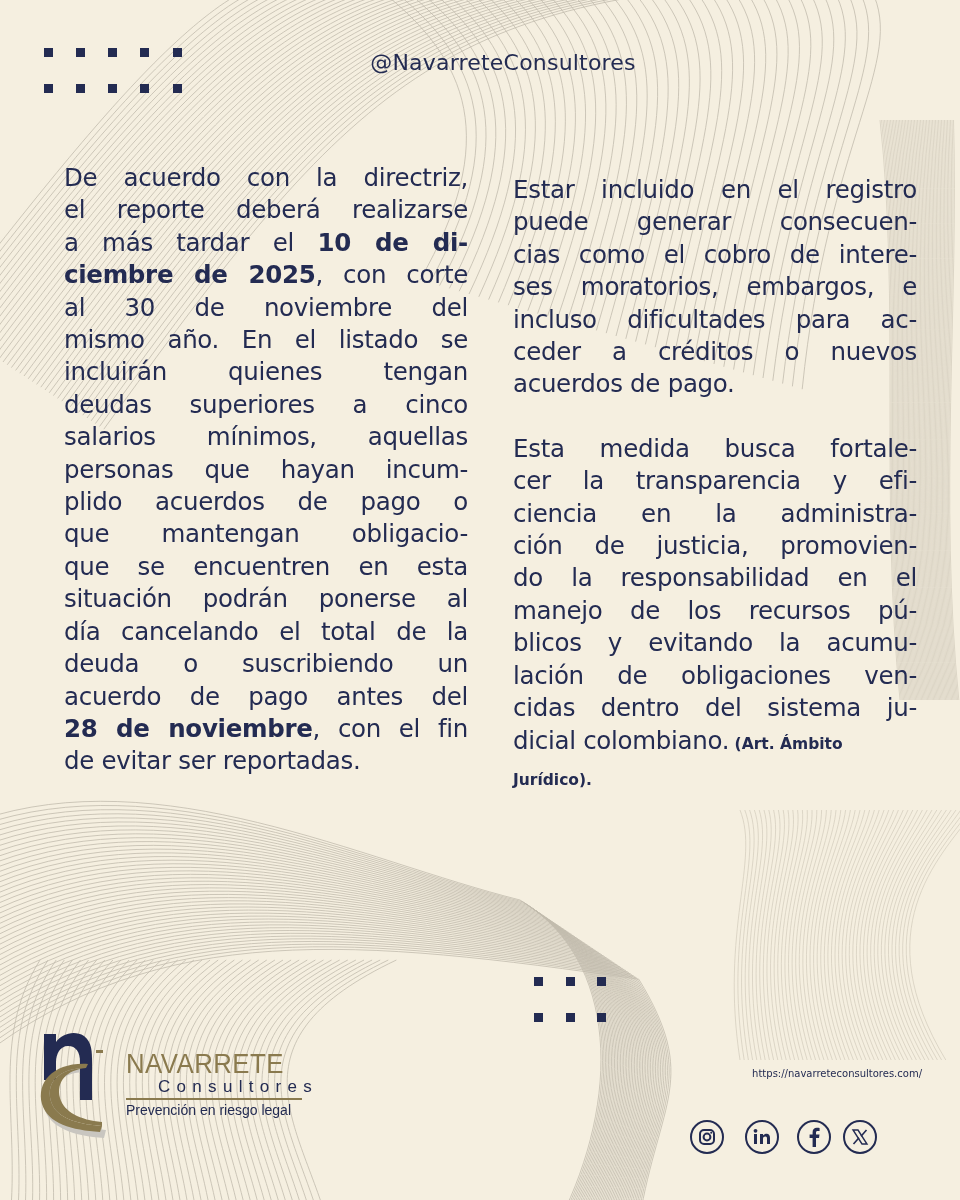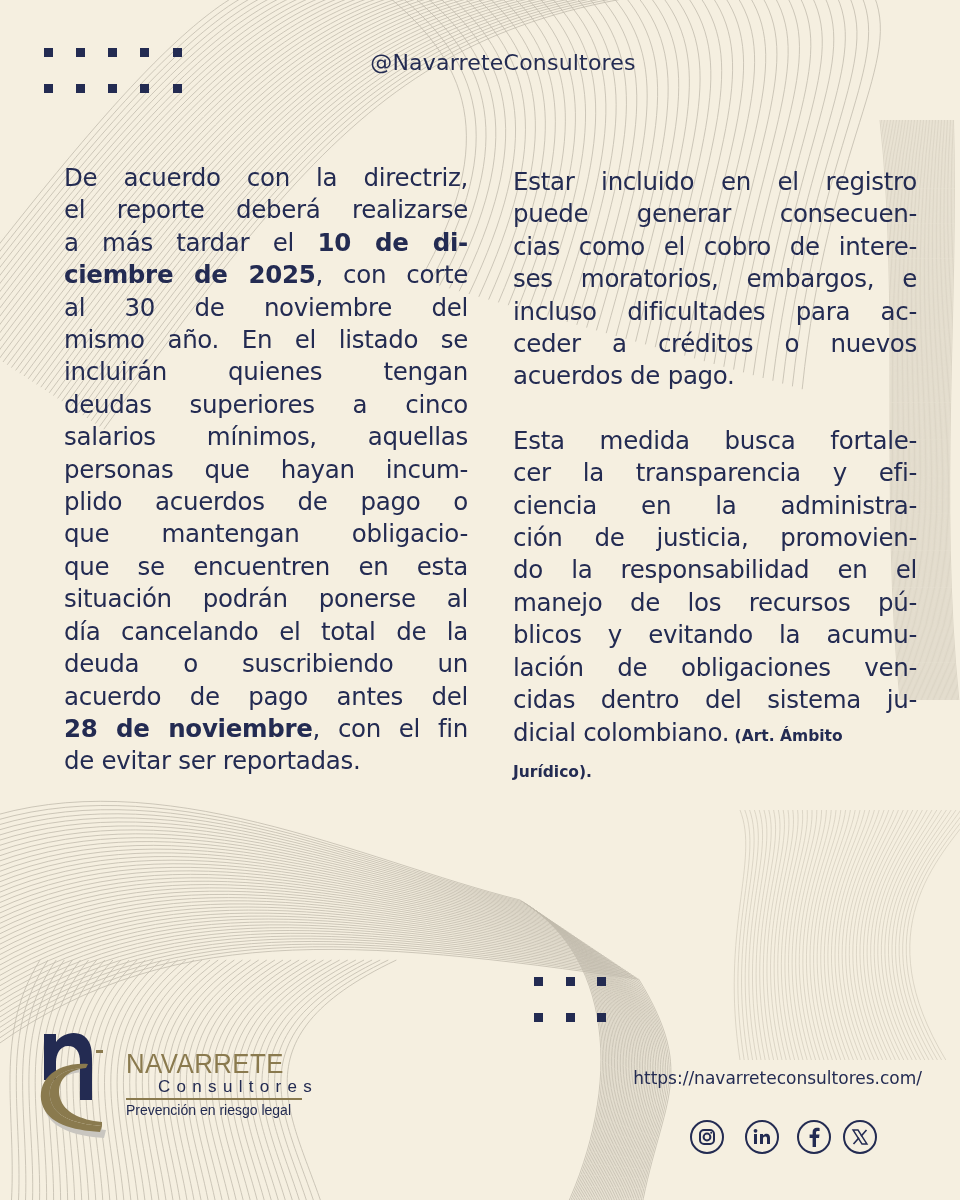--- a/index.html
+++ b/index.html
@@ -15,32 +15,32 @@
     position: absolute; left: 0; width: 960px; top: 50px; text-align: center;
     font-size: 22px; letter-spacing: 0.2px; color: #232b52; z-index: 2;
     padding-left: 46px; box-sizing: border-box;
   }
   .col {
     position: absolute; z-index: 2; font-size: 24.5px; line-height: 32.4px;
     text-align: justify; color: #232b52; letter-spacing: -0.3px;
   }
   .col-left { left: 64px; top: 162px; width: 404px; }
   .col-right { left: 513px; top: 162px; width: 404px; }
-  .para { margin: 4px 0 32px 0; }
+  .para { margin: 12px 0 32px 0; }
   .line { display: block; text-align-last: justify; white-space: nowrap; }
   .line.last { text-align-last: left; }
   b { font-weight: 700; }
   .cite { font-size: 15.5px; font-weight: 700; letter-spacing: 0; }
   .logo { position: absolute; left: 30px; top: 1028px; z-index: 2; }
   .logo-text { position: absolute; left: 126px; top: 1050px; z-index: 2; color: #232b52; }
   .logo-name { font-family: "Liberation Sans", sans-serif; font-size: 28px; color: #8a7a4e; letter-spacing: 0.5px; line-height: 28px; transform: scaleX(0.92); transform-origin: left; }
   .logo-sub { font-family: "Liberation Sans", sans-serif; font-size: 17px; letter-spacing: 6.3px; line-height: 18px; color: #232b52; margin-left: 32px; }
   .logo-rule { width: 176px; height: 1.5px; background: #8a7a4e; margin: 2px 0 3px 0; }
   .logo-tag { font-family: "Liberation Sans", sans-serif; font-size: 14px; line-height: 15px; color: #232b52; }
-  .url { position: absolute; right: 38px; top: 1068px; font-size: 17px; color: #232b52; z-index: 2; }
+  .url { position: absolute; right: 38px; top: 1068px; font-size: 10px; color: #232b52; z-index: 2; }
   .social { position: absolute; top: 1120px; width: 34px; height: 34px; border: 2px solid #232b52; border-radius: 50%; box-sizing: border-box; z-index: 2; display: flex; align-items: center; justify-content: center; }
   .social svg { display: block; }
 </style>
 </head>
 <body>
 
 <svg class="bg-lines" viewBox="0 0 960 1200" xmlns="http://www.w3.org/2000/svg">
   <g id="waves-top" fill="none" stroke="#b9b3a5" stroke-width="0.8" opacity="0.85">
       <path d="M -60 320 C 80 140, 220 -40, 300 -20 M 380 -10 C 470 60, 500 140, 420 280"></path>
       <path d="M -55.8 322.8 C 87 138.6, 225.6 -39.3, 314 -20 M 392.6 -10 C 481.2 60, 508.4 140, 429.8 282.8"></path>

